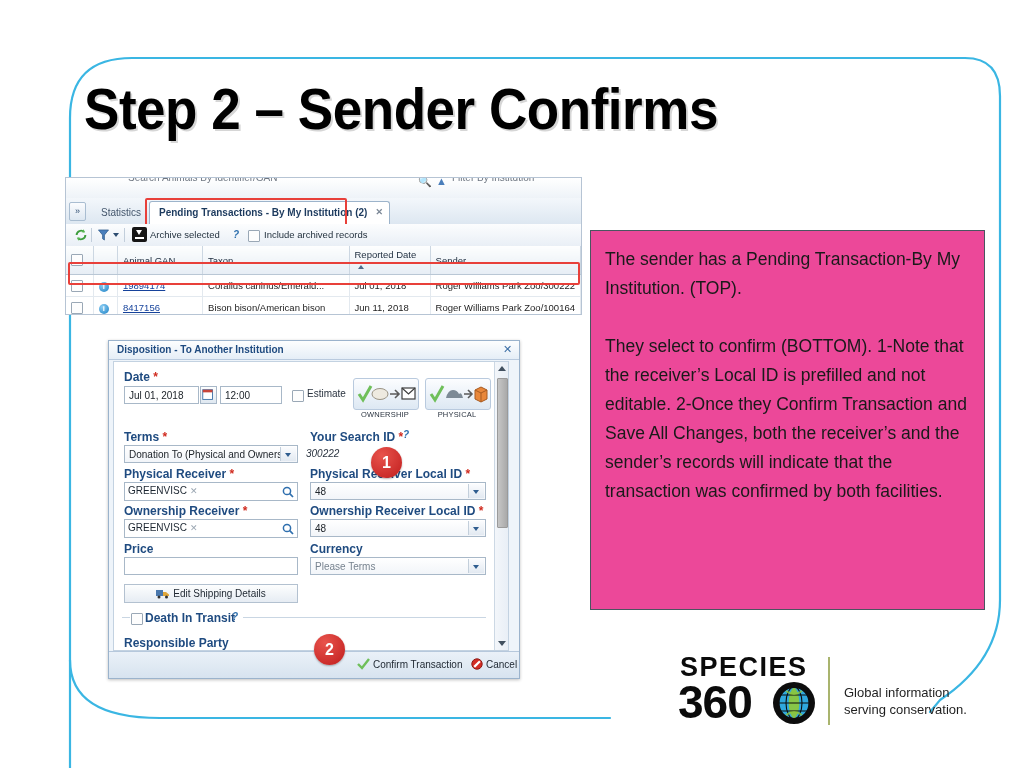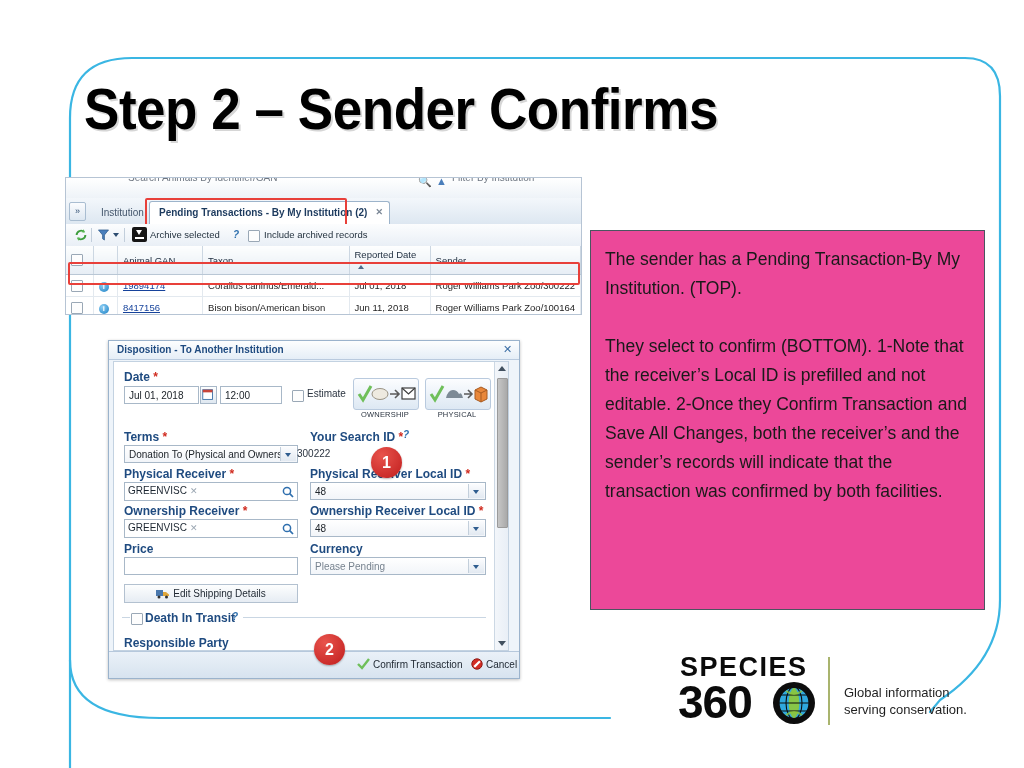--- a/index.html
+++ b/index.html
@@ -241,21 +241,21 @@
 
   <div class="clipped-row">
     <span class="ct clip-search">Search Animals By Identifier/GAN</span>
     <span class="clip-ico a">🔍</span>
     <span class="clip-ico b">▲</span>
     <span class="ct clip-filter">Filter By Institution</span>
   </div>
 
   <div class="tabstrip">
     <div class="chev-btn">»</div>
-    <div class="tab inactive">Institution</div>
+    <div class="tab inactive">Statistics</div>
     <div class="tab active">
       <span>Pending Transactions - By My Institution (2)</span>
       <span class="tabclose">✕</span>
     </div>
     <div class="tab-hl"></div>
   </div>
 
   <div class="toolbar">
     <svg class="refresh-ico" viewBox="0 0 16 16">
       <path d="M3 8a5 5 0 0 1 8.5-3.5M13 8a5 5 0 0 1-8.5 3.5" fill="none" stroke="#3f9e3f" stroke-width="2.2"></path>
@@ -365,21 +365,21 @@
       <span>Terms</span> <span class="req">*</span>
     </span>
     <div class="sel" style="left:10px;top:83px;width:174px;">
       <span>Donation To (Physical and Owners</span><span class="arw"></span>
     </div>
 
     <span class="lbl" style="left:196px;top:68px;">
       <span>Your Search ID</span> <span class="req">*</span>
     </span>
     <span class="help-ico" style="left:286px;top:67px;">?</span>
-    <span class="statictxt" style="left:183px;top:86px;">300222</span>
+    <span class="statictxt" style="left:192px;top:86px;font-style:italic;">300222</span>
 
     <span class="lbl" style="left:10px;top:105px;">
       <span>Physical Receiver</span> <span class="req">*</span>
     </span>
     <div class="lookup" style="left:10px;top:120px;width:174px;">
       <span class="chipwrap">
         <span>GREENVISC</span><span class="chip-x">✕</span>
       </span>
       <svg class="mag" viewBox="0 0 12 12">
           <circle cx="5" cy="5" r="3.6" fill="none" stroke="#2f6fae" stroke-width="1.5"></circle>
@@ -409,21 +409,21 @@
       <span>Ownership Receiver Local ID</span> <span class="req">*</span>
     </span>
     <div class="sel" style="left:196px;top:157px;width:176px;">
       <span>48</span><span class="arw"></span>
     </div>
 
     <span class="lbl" style="left:10px;top:180px;">Price</span>
     <div class="tfield" style="left:10px;top:195px;width:174px;"></div>
     <span class="lbl" style="left:196px;top:180px;">Currency</span>
     <div class="sel grey" style="left:196px;top:195px;width:176px;color:#77838f;">
-      <span>Please Pending</span><span class="arw"></span>
+      <span>Please Terms</span><span class="arw"></span>
     </div>
 
     <div class="shipbtn" style="left:10px;top:222px;width:174px;">
       <svg style="vertical-align:-2px;margin-right:3px;" width="14" height="11" viewBox="0 0 14 11">
         <rect x="0" y="2" width="7" height="6" fill="#4a78ad"></rect>
           <path d="M7 4 h3 l3 2.5 V8 H7 Z" fill="#e0a73a"></path>
         <circle cx="3" cy="9" r="1.5" fill="#333"></circle>
           <circle cx="10.5" cy="9" r="1.5" fill="#333"></circle>
       </svg><span>Edit Shipping Details</span>
     </div>

